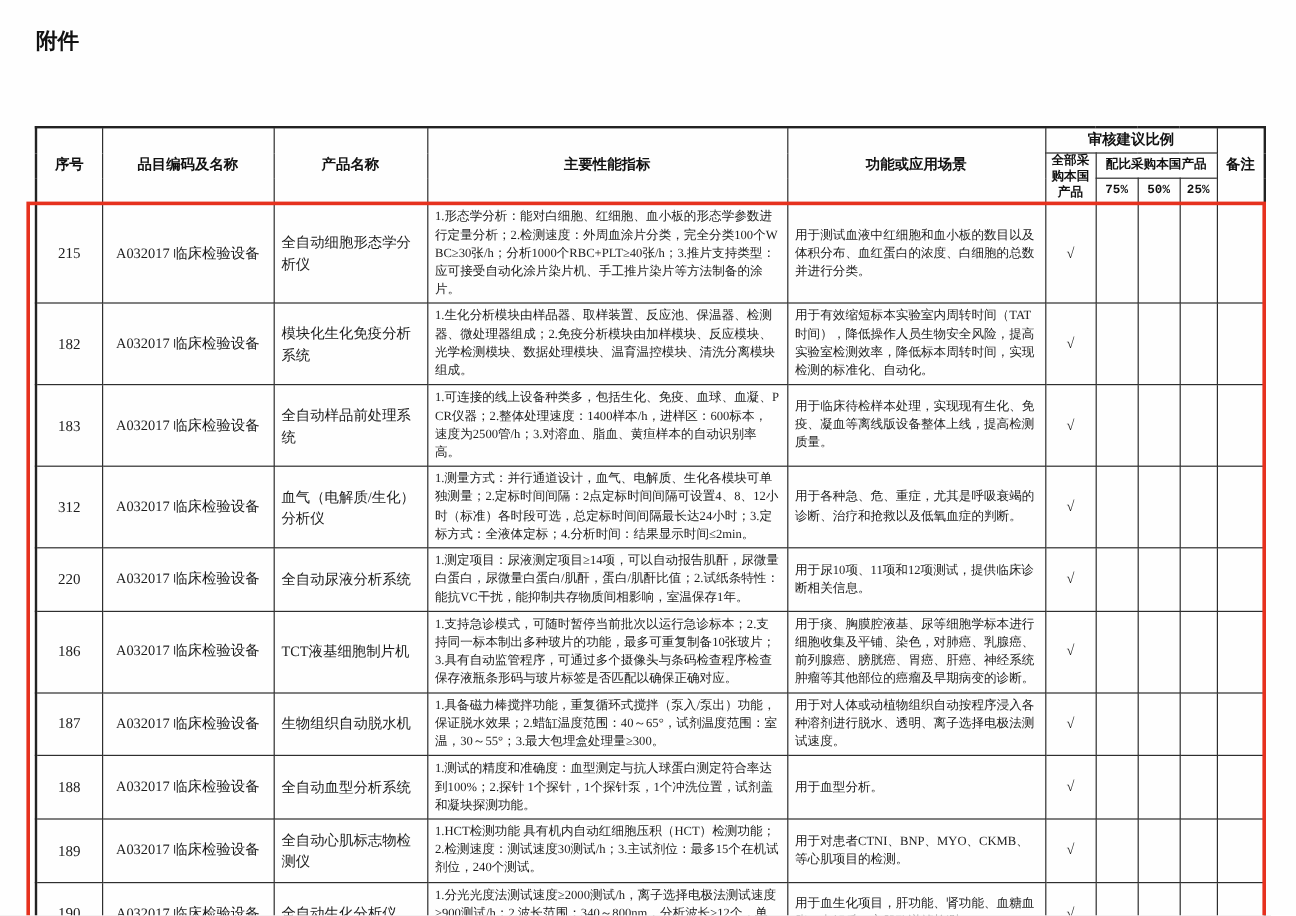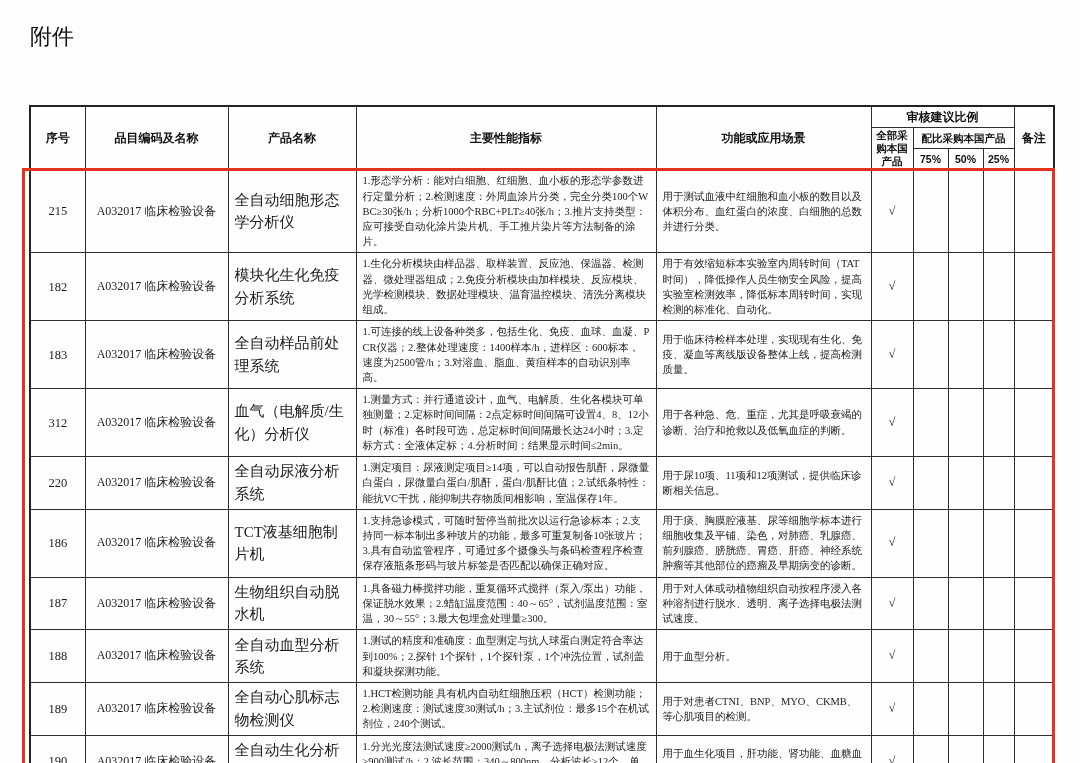--- a/index.html
+++ b/index.html
@@ -8,21 +8,21 @@
     width:1080px; height:763px;
     background:#fefefe;
     font-family:"Liberation Serif", serif;
     color:#1c1c1c;
     box-sizing:border-box;
     overflow:hidden;
   }
   .attachment {
     position:absolute; top:22px; left:30px;
     font-family:"Liberation Sans", sans-serif;
-    font-weight:normal; font-size:22px; color:#111;
+    font-weight:bold; font-size:18px; color:#111;
   }
   .title {
     position:absolute; top:62px; left:0; width:100%;
     margin:0; text-align:center;
     font-family:"Liberation Sans", sans-serif;
     font-weight:bold; font-size:21px; color:#0a0a0a;
     letter-spacing:1px;
   }
   .table-wrap { position:absolute; top:105px; left:29px; width:1024px; }
   table {
@@ -30,30 +30,30 @@
     border:2px solid #222;
   }
   th, td {
     border:1px solid #2e2e2e;
     padding:2px 4px;
     overflow:hidden;
     vertical-align:middle;
     word-break:break-all;
   }
   thead th {
-    font-family:Liberation Sans, sans-serif;
+    font-family:Liberation Mono, monospace;
     font-weight:bold; font-size:12px; text-align:center;
     padding:1px 2px; line-height:1.25; color:#111;
   }
   thead tr.h-top th { height:18px; }
   th.small-h { font-size:10.5px;margin-top:44px; }
   tbody td { font-size:10.5px; line-height:1.45; }
   td.c-serial { text-align:center; font-size:12.5px; }
   td.c-item   { text-align:center; font-size:12px; padding:2px 5px; }
-  td.c-product{ text-align:left; font-size:15px; line-height:1.5; padding:2px 6px; }
+  td.c-product{ text-align:left; font-size:12px; line-height:1.5; padding:2px 6px; }
   td.c-perf   { text-align:left; padding:3px 6px; }
   td.c-func   { text-align:left; padding:3px 6px; }
   td.c-check  { text-align:center; font-size:12px; }
   td.c-remark { text-align:center; }
   .red-box {
     position:absolute; left:-7px; width:1033px;
     border:3px solid #e6311e;
     pointer-events:none; box-sizing:border-box;
   }
   .footer {

